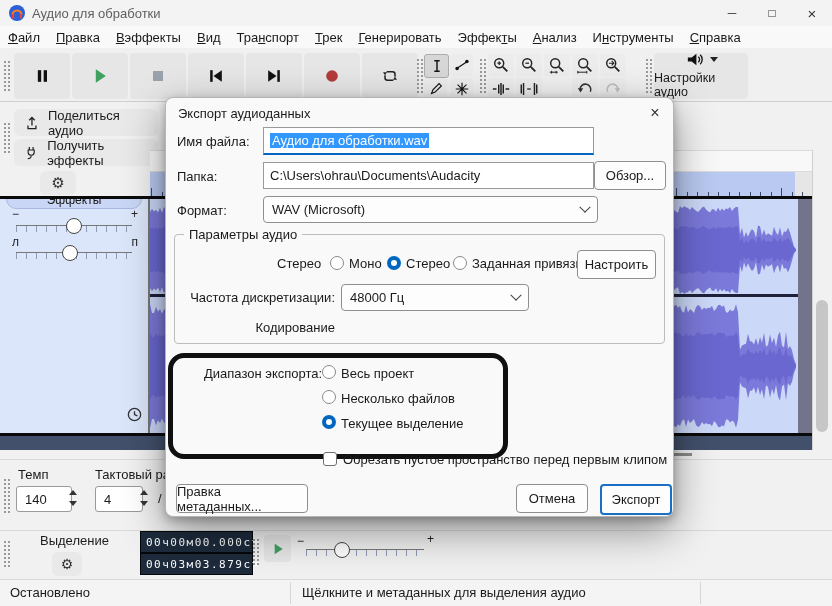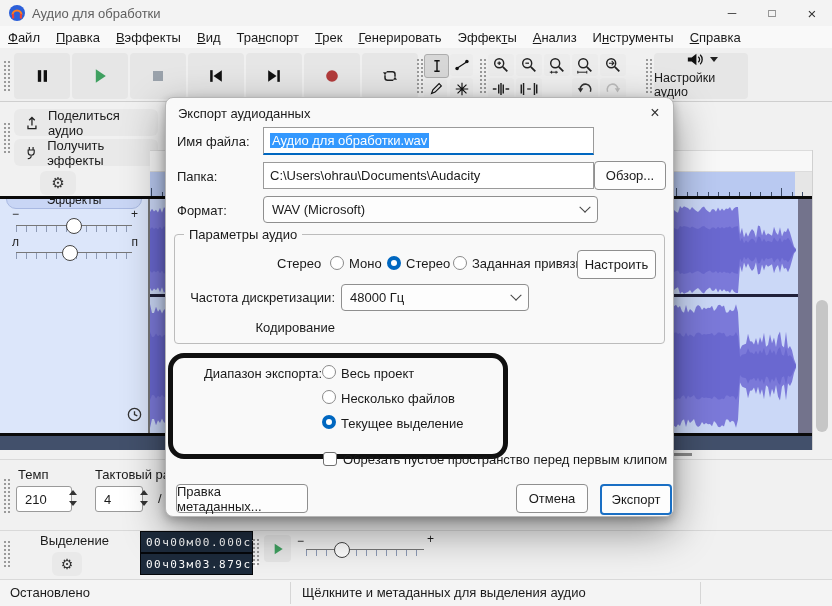--- a/index.html
+++ b/index.html
@@ -374,21 +374,21 @@
 
   <div class="abs" style="left:812px;top:150px;width:20px;height:300px;background:#f1f1f1;border-left:1px solid #d0d0d0;box-sizing:border-box">
     <div style="position:absolute;left:3px;top:150px;width:12px;height:132px;background:#c6c6c6;border-radius:6px"></div>
   </div>
   <div class="abs" style="left:672px;top:453px;width:20px;height:3px;background:#8a8a8a"></div>
 
   <div class="hline" style="top:459px"></div>
   <div class="abs grip" style="left:3px;top:478px;height:36px"></div>
   <span class="txt" style="left:18px;top:467px">Темп</span>
   <div class="spinfld" style="left:16px;top:486px;width:46px;height:24px">
-      <span>210</span>
+      <span>140</span>
     </div>
   <div class="spinner" style="left:66px;top:487px">
     <span class="tri-up"></span>
     <span class="tri-dn"></span>
   </div>
   <span class="txt" style="left:95px;top:467px">Тактовый разм</span>
   <div class="spinfld" style="left:95px;top:486px;width:38px;height:24px">
       <span>4</span>
     </div>
   <div class="spinner" style="left:137px;top:487px">

